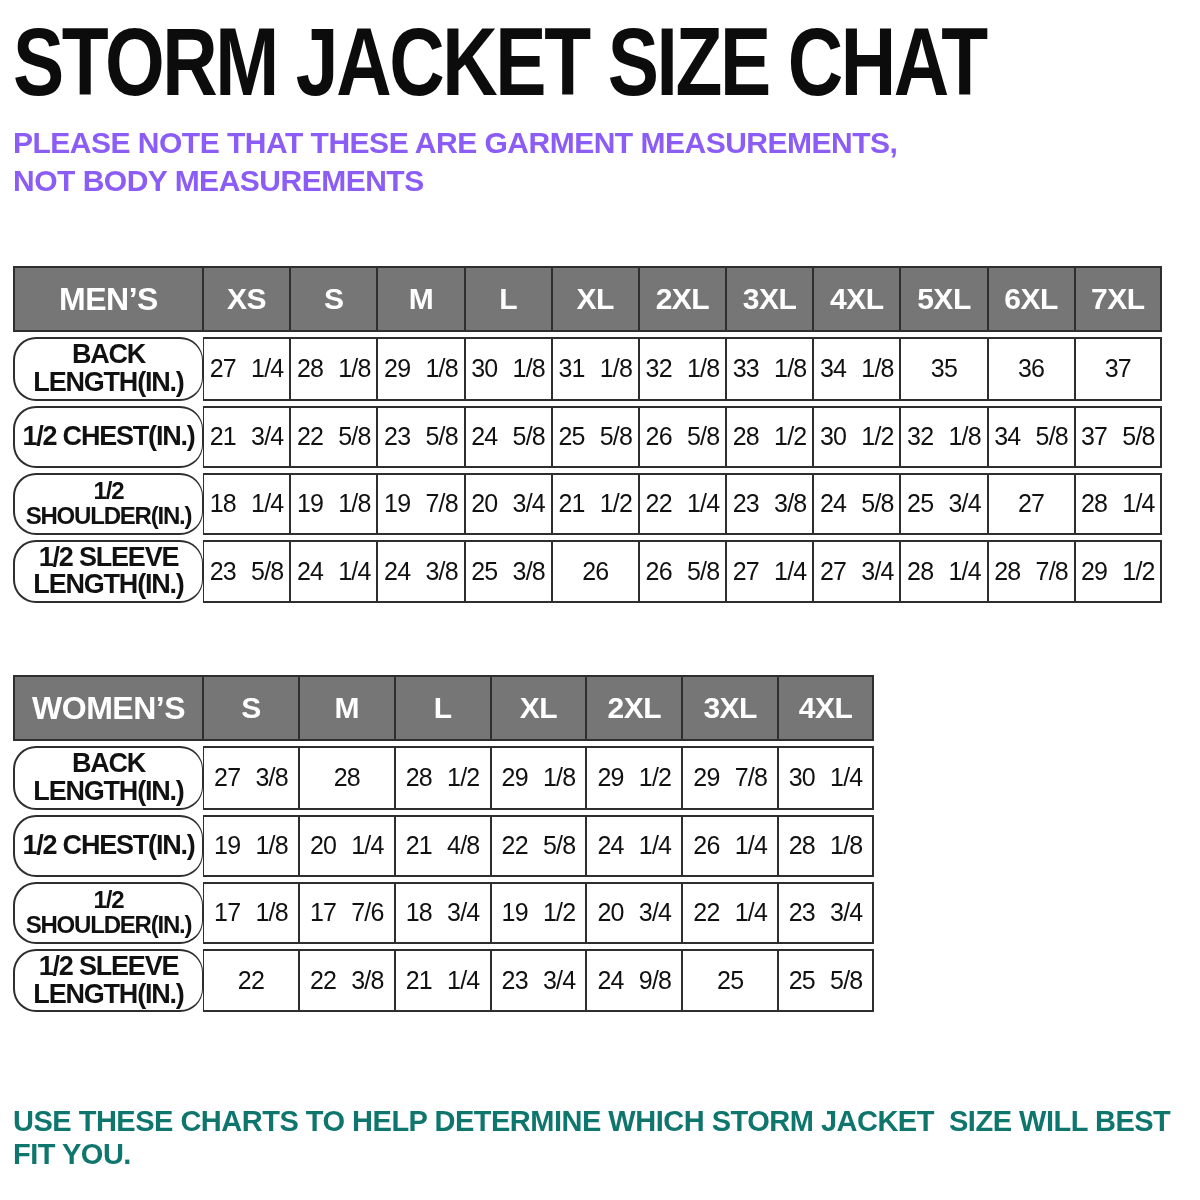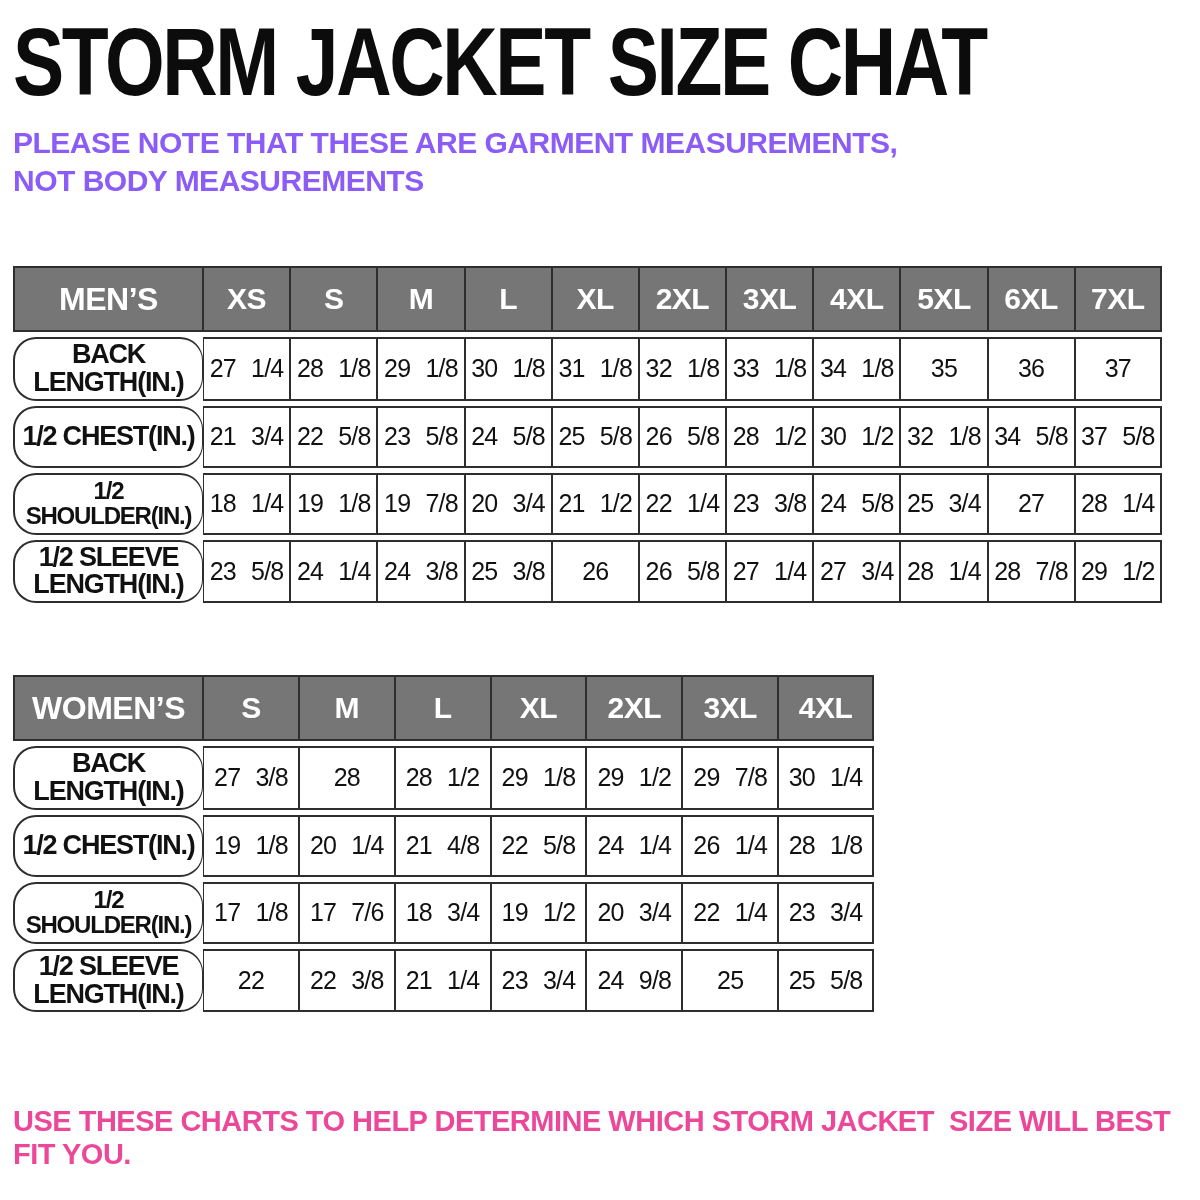--- a/index.html
+++ b/index.html
@@ -78,21 +78,21 @@
     font-size: 25px;
     font-weight: 400;
     letter-spacing: -0.8px;
     word-spacing: 9px;
   }
   .footer {
     margin: 88px 0 0 0;
     font-size: 29px;
     font-weight: 700;
     letter-spacing: -0.5px;
-    color: #ec4899;
+    color: #0f766e;
     white-space: pre-wrap;
   }
 </style>
 </head>
 <body>
 
 <div class="page">
 
   <h1 class="title">STORM JACKET SIZE CHAT</h1>
 

